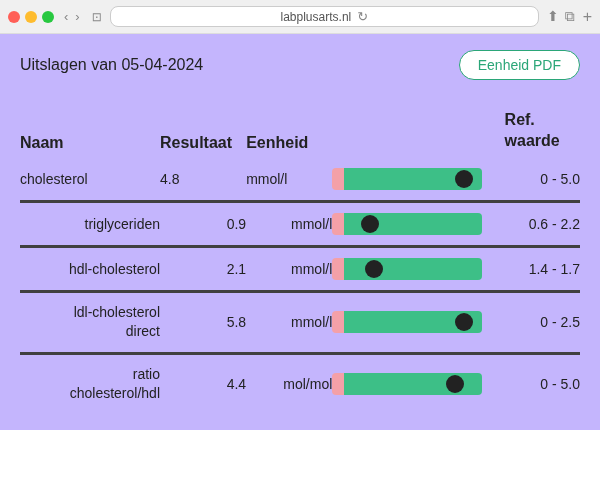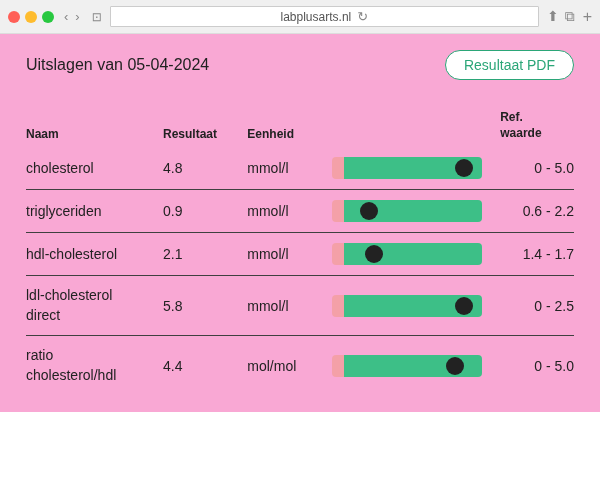--- a/index.html
+++ b/index.html
@@ -48,21 +48,21 @@
     }
     .tab-icon {
       color: #888;
       font-size: 12px;
       margin-left: 2px;
     }
     .address-bar {
       flex: 1;
       background: #fff;
       border: 1px solid #ccc;
-      border-radius: 1px;
+      border-radius: 8px;
       padding: 2px 10px;
       font-size: 12px;
       color: #555;
       text-align: center;
       display: flex;
       align-items: center;
       justify-content: center;
       gap: 6px;
     }
     .reload-btn {
@@ -78,22 +78,22 @@
     .plus-btn {
       font-size: 16px;
       color: #888;
       background: none;
       border: none;
       cursor: pointer;
     }
 
     
     .page {
-      padding: 16px 26px;
-      background: #f9a8d4;
+      padding: 16px 20px;
+      background: #c4b5fd;
     }
 
     .page-header {
       display: flex;
       align-items: center;
       justify-content: space-between;
       margin-bottom: 24px;
     }
 
     .page-title {
@@ -115,21 +115,21 @@
 
     
     .results-table {
       width: 100%;
       border-collapse: collapse;
     }
 
     .results-table th {
       text-align: left;
       font-weight: 600;
-      font-size: 12px;
+      font-size: 16px;
       padding: 6px 0;
       color: #222;
       vertical-align: bottom;
     }
 
     .col-naam { width: 130px; margin-left: 8px; }
     .col-resultaat { width: 80px; }
     .col-eenheid { width: 80px; }
     .col-bar { width: 160px; }
     .col-ref { width: 70px; text-align: right; }
@@ -186,21 +186,22 @@
       font-size: 13px;
       color: #333;
     }
 
     .ref-header-cell {
       text-align: right;
       line-height: 1.3;
     }
 
     .row-divider td {
-      border-top: 1px solid #404040;
+      border-top: 3px solid #404040;
+      text-align: right;
     }
 
     .name-multiline {
       line-height: 1.4;
     }
   </style>
 </head>
 <body>
 
 <div class="browser-chrome">
@@ -221,21 +222,21 @@
   <div class="browser-actions">
     <span>⬆</span>
     <span>⧉</span>
   </div>
   <button class="plus-btn">+</button>
 </div>
 
 <div class="page">
   <div class="page-header">
     <span class="page-title">Uitslagen van 05-04-2024</span>
-    <button class="download-btn">Resultaat PDF</button>
+    <button class="download-btn">Eenheid PDF</button>
   </div>
 
   <table class="results-table">
     <thead>
       <tr>
         <th class="col-naam">Naam</th>
         <th class="col-resultaat">Resultaat</th>
         <th class="col-eenheid">Eenheid</th>
         <th class="col-bar"></th>
         <th class="col-ref ref-header-cell">

